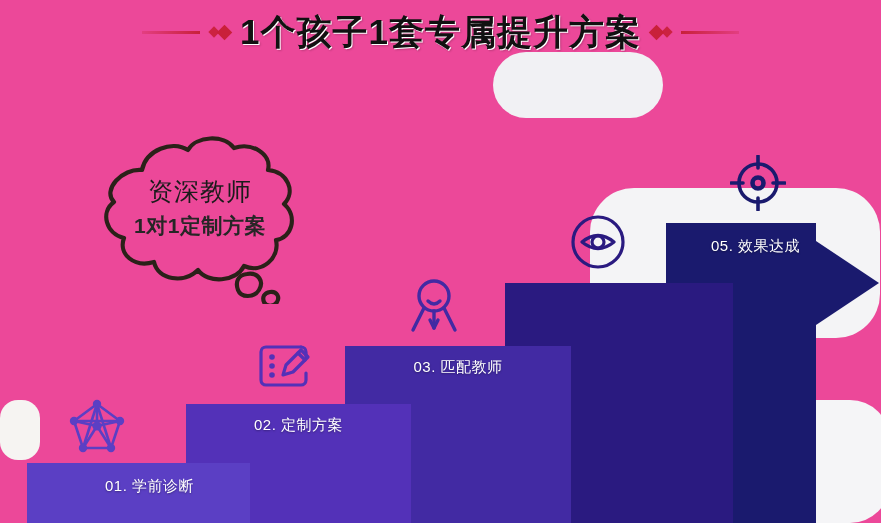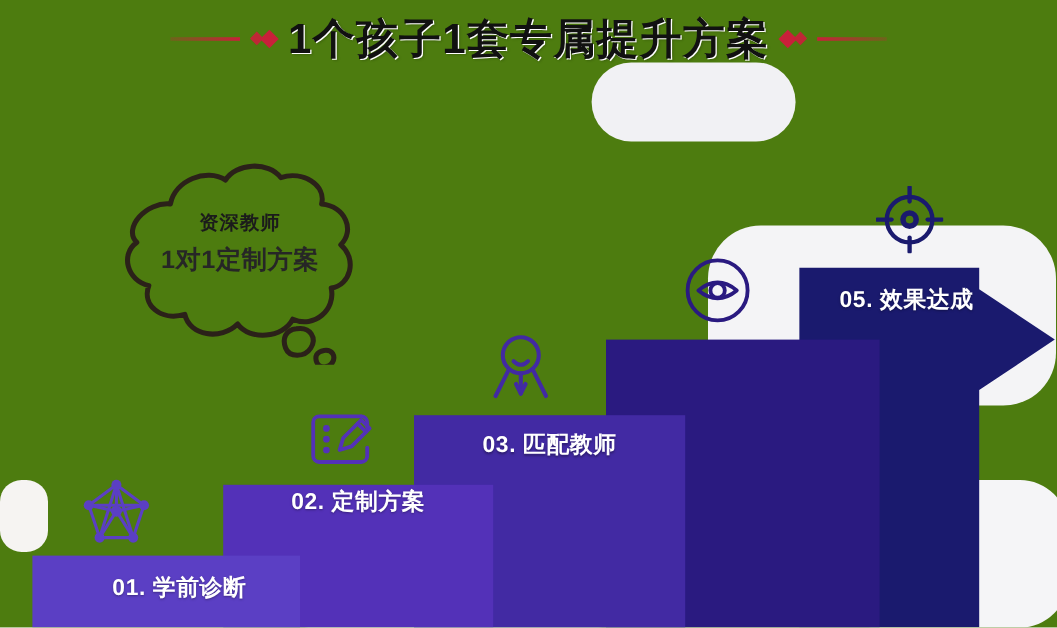--- a/index.html
+++ b/index.html
@@ -8,21 +8,21 @@
     background: #ffffff;
   }
   body {
     font-family: "Liberation Sans", "DejaVu Sans", sans-serif;
   }
   #stage {
     position: relative;
     width: 881px;
     height: 523px;
     overflow: hidden;
-    background: #4d7c0f;
+    background: #ec4899;
   }
 
   
   .blob {
     position: absolute;
     background: #f1f1f4;
     border-radius: 40px;
     pointer-events: none;
   }
   .blob-a { left: 493px; top: 52px;  width: 170px; height: 66px;  border-radius: 34px; }
@@ -79,42 +79,42 @@
   }
   .step-body {
     position: absolute;
     left: 0; top: 0;
     width: 100%;
     height: 100%;
   }
   .step-label {
     position: relative;
     z-index: 3;
-    font-size: 19px;
-    font-weight: bold;
+    font-size: 15px;
+    font-weight: normal;
     color: #ffffff;
     letter-spacing: .5px;
     white-space: nowrap;
     text-shadow: 0 1px 2px rgba(0,0,0,0.35);
   }
 
   
   .s1 { left: 27px;  top: 463px; width: 223px; height: 60px; padding-left: 22px; }
   .s2 { left: 186px; top: 404px; width: 225px; height: 119px; }
   .s3 { left: 345px; top: 346px; width: 226px; height: 210px; }
   .s4 { left: 505px; top: 283px; width: 228px; height: 240px; }
   .s5 { left: 666px; top: 223px; width: 215px; height: 300px; }
 
   .s1 .step-body { background: #5b3fc4; }
   .s2 .step-body { background: #5331b8; }
   .s3 .step-body { background: #422aa3; }
   .s4 .step-body { background: #2a1a80; }
 
   .s1 .step-label { padding-top: 14px; }
-  .s2 .step-label { padding-top: 1px; }
+  .s2 .step-label { padding-top: 12px; }
   .s3 .step-label { padding-top: 12px; }
   .s4 .step-label { padding-top: 12px; }
   .s5 .step-label { padding-top: 14px; padding-right: 36px; }
 
   
   .arrow-svg { position: absolute; left: 0; top: 0; }
 
   
   .step-icon {
     position: absolute;
@@ -133,22 +133,22 @@
     width: 232px; height: 170px;
   }
   .bubble-text {
     position: absolute;
     left: 0; top: 44px;
     width: 232px;
     text-align: center;
     z-index: 3;
   }
   .bubble-title {
-    font-size: 16px;
-    font-weight: bold;
+    font-size: 25px;
+    font-weight: normal;
     color: #1b1b1b;
     letter-spacing: 1px;
     line-height: 1.1;
   }
   .bubble-sub {
     margin-top: 6px;
     font-size: 21px;
     font-weight: bold;
     color: #262626;
     letter-spacing: .5px;

